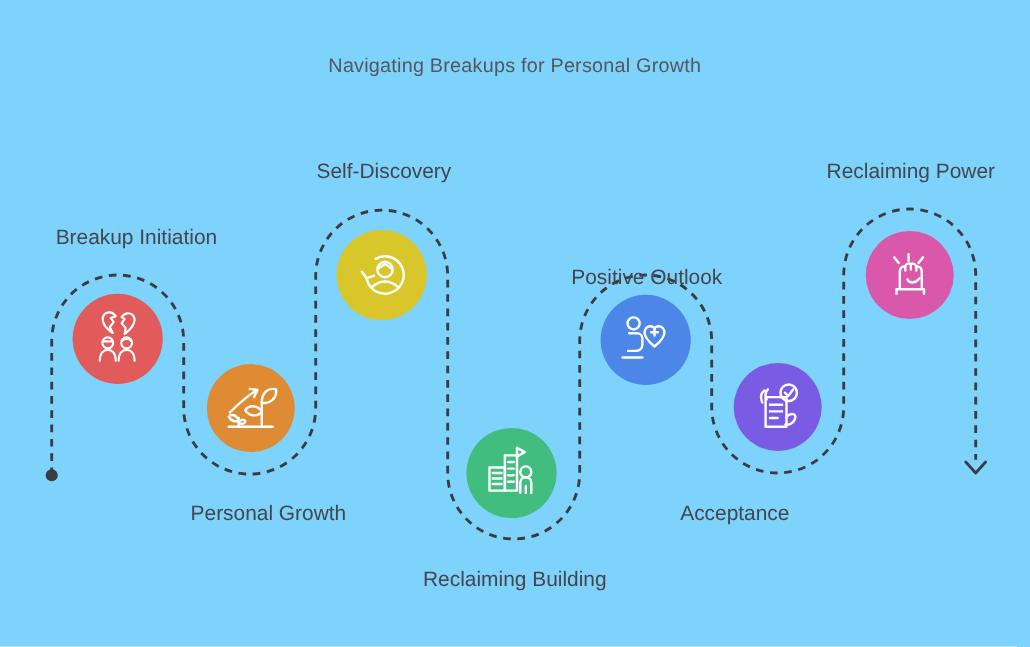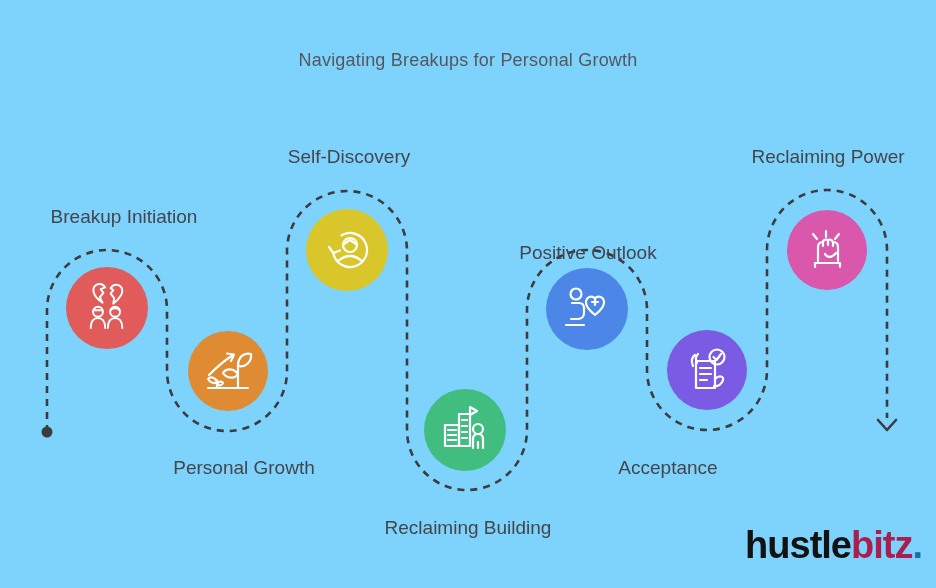--- a/index.html
+++ b/index.html
@@ -113,17 +113,14 @@
   </svg>
 
   <div class="step-label" style="left:124px;top:217px;">Breakup Initiation</div>
   <div class="step-label" style="left:244px;top:468px;">Personal Growth</div>
   <div class="step-label" style="left:349px;top:157px;">Self-Discovery</div>
   <div class="step-label" style="left:468px;top:528px;">Reclaiming Building</div>
   <div class="step-label" style="left:588px;top:217px;margin-top:36px;">Positive Outlook</div>
   <div class="step-label" style="left:668px;top:468px;">Acceptance</div>
   <div class="step-label" style="left:828px;top:157px;">Reclaiming Power</div>
 
-  <div class="logo">
-    <span style="color: rgb(18, 18, 18);">hustle</span><span style="color: rgb(169, 32, 80);">bitz</span><span style="color: rgb(28, 111, 163);">.</span>
-  </div>
 
 </div>
 
 </body></html>

